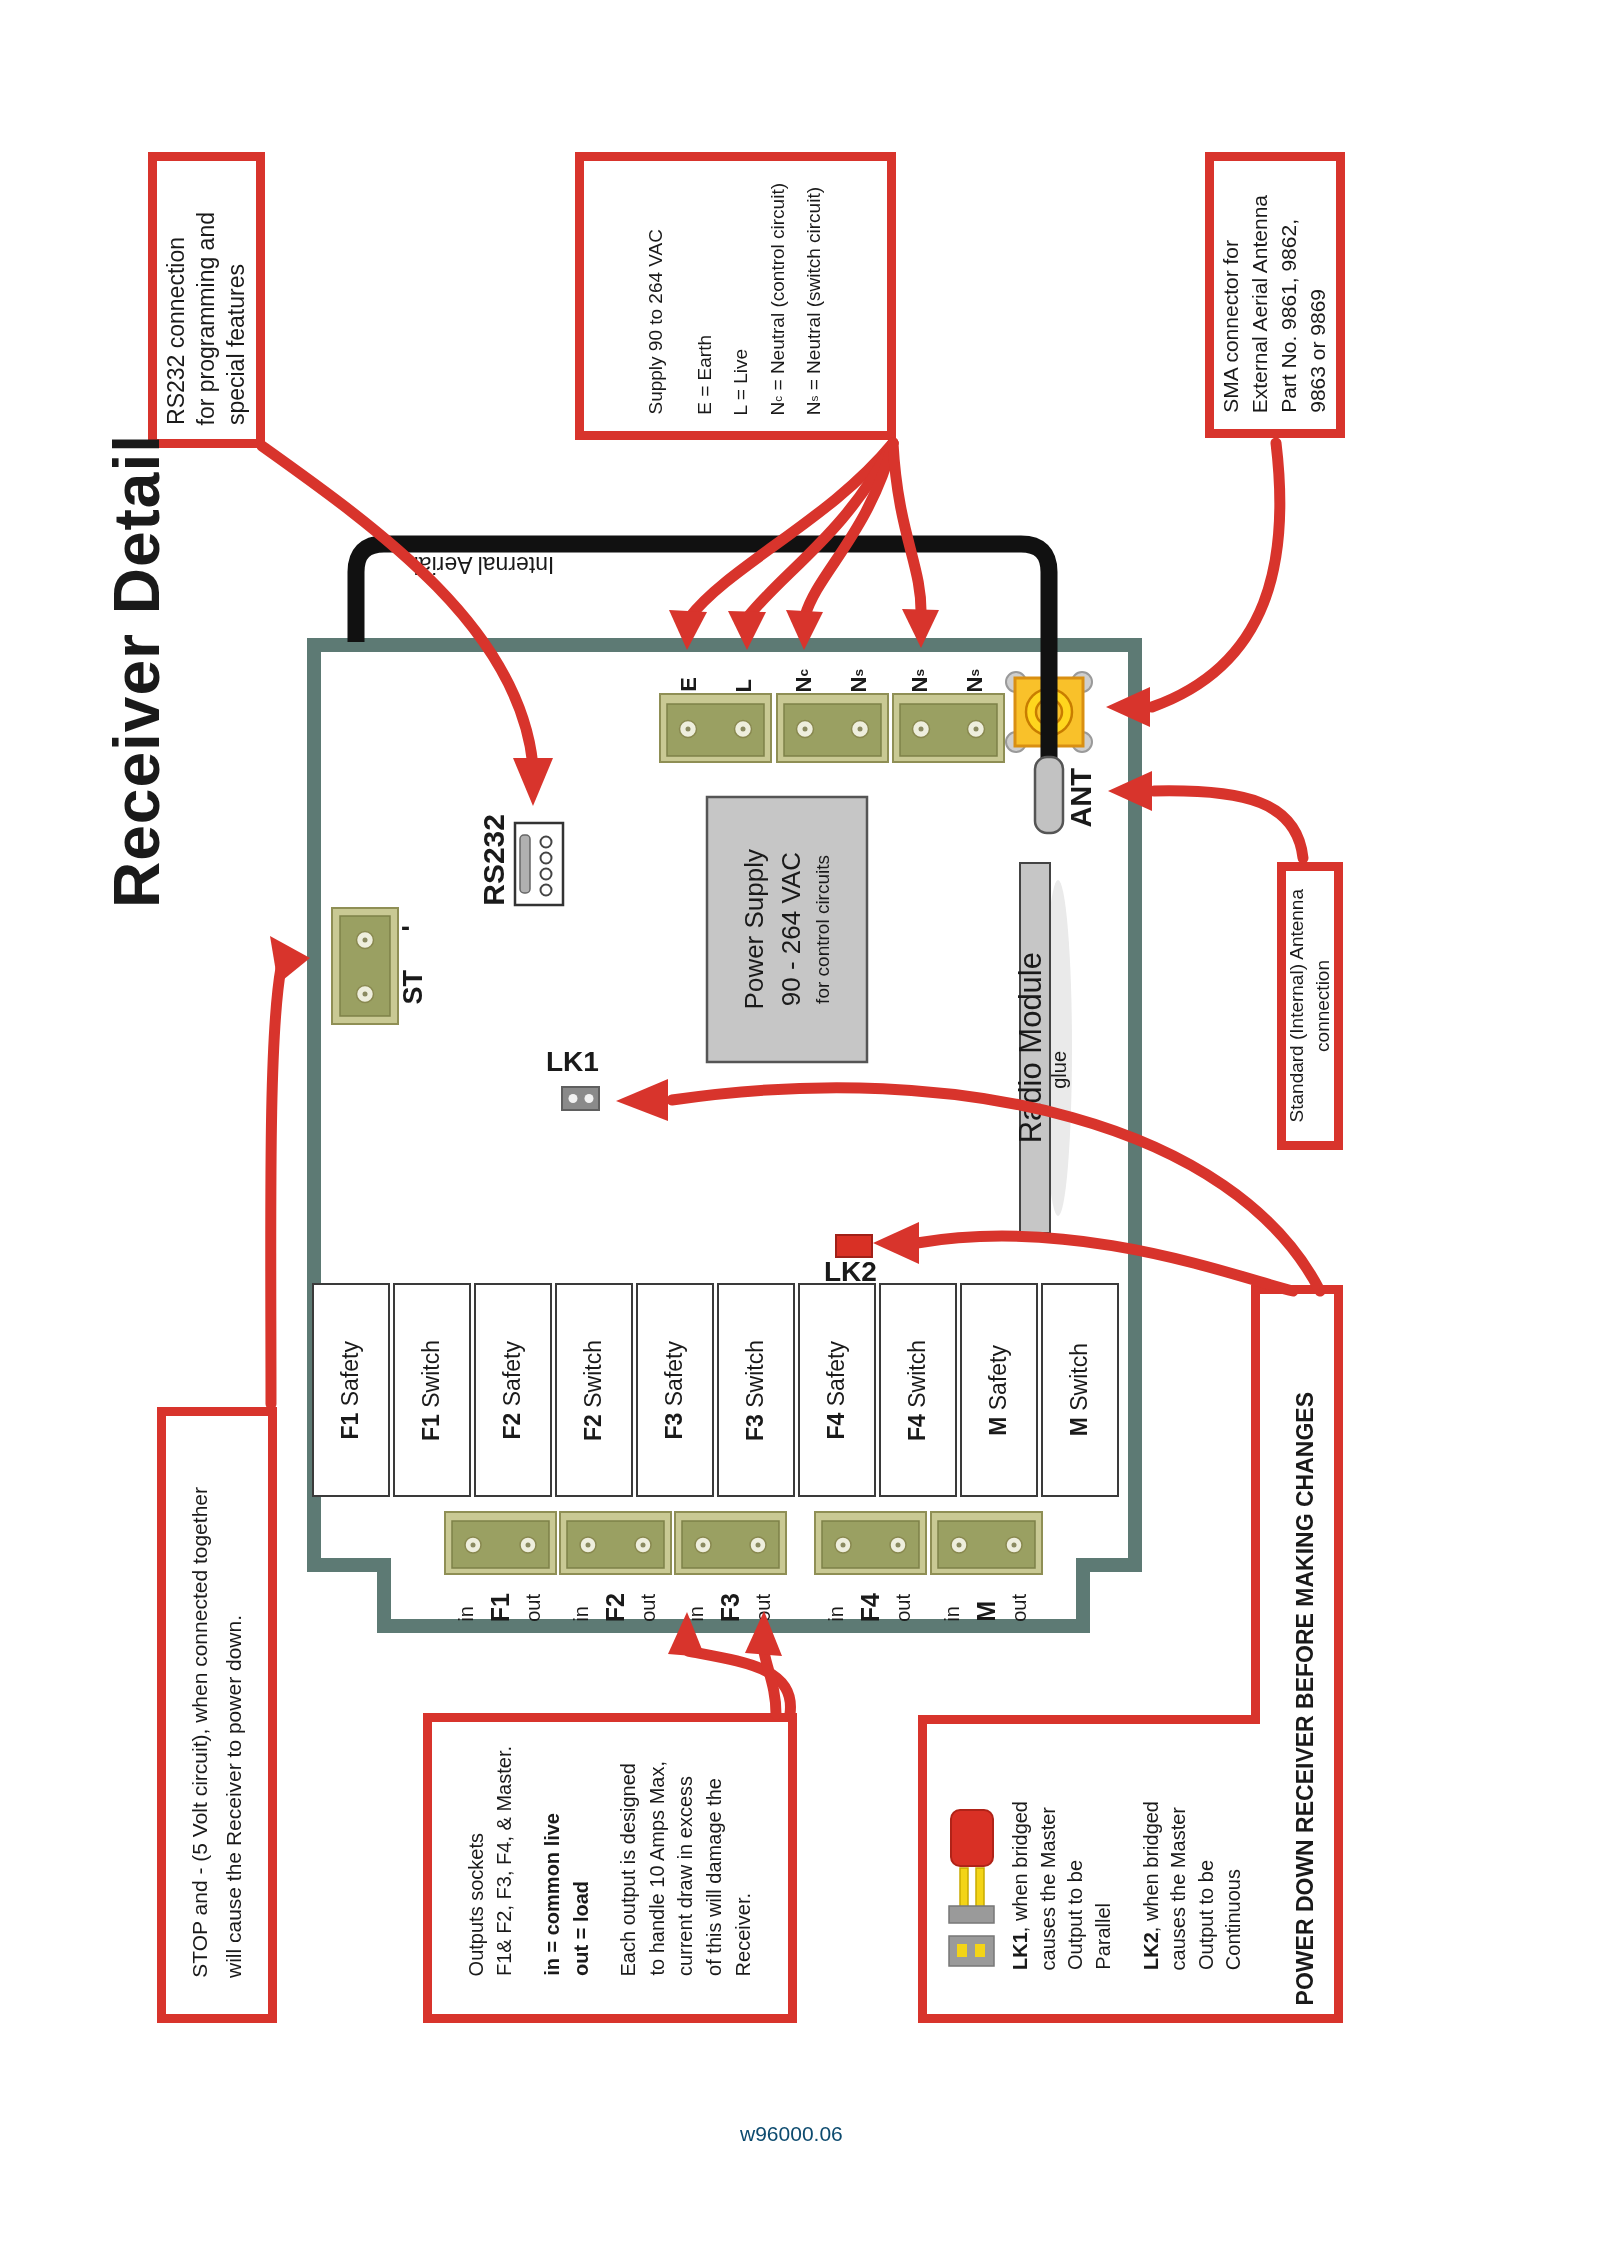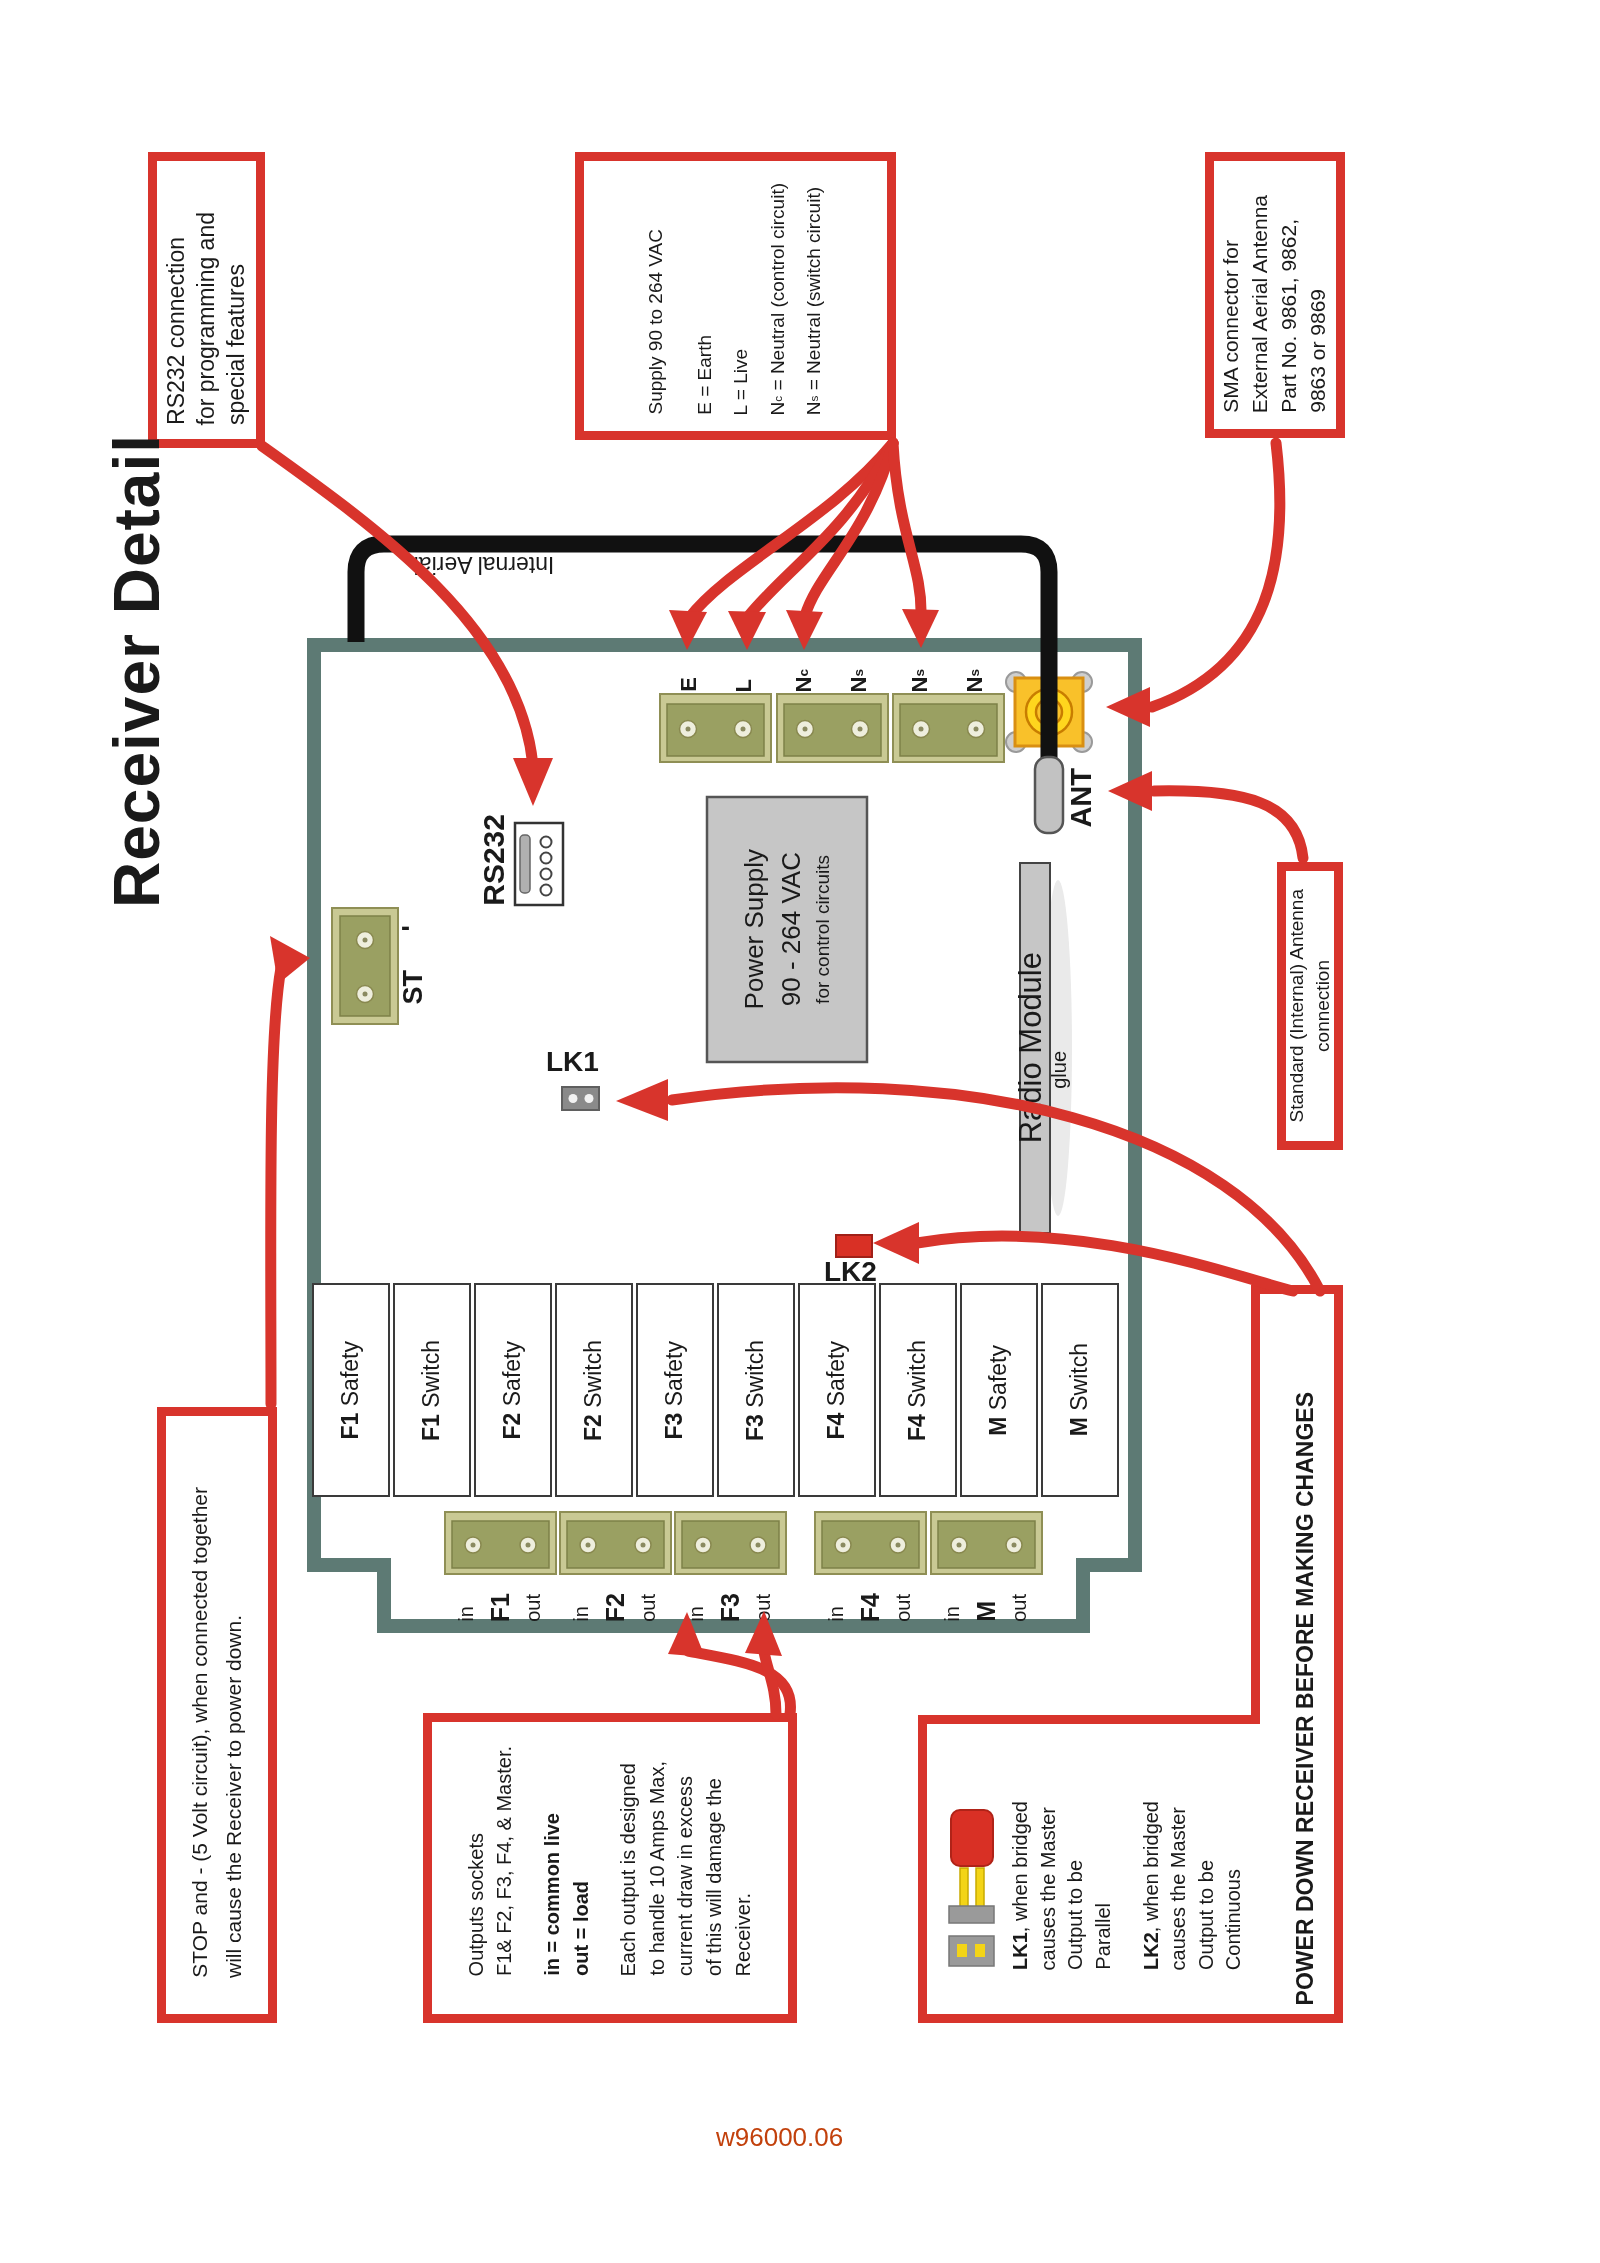--- a/index.html
+++ b/index.html
@@ -22,21 +22,21 @@
   .tlabel{position:absolute;top:644px;height:48px;display:flex;align-items:flex-end;
           font-weight:bold;font-size:22px;z-index:3;}
   .relay{position:absolute;top:1283px;width:78px;height:214px;background:#fff;border:2px solid #3a3a3a;
          box-sizing:border-box;display:flex;align-items:center;justify-content:center;z-index:2;}
   .relay .vcol{font-size:23px;}
   .sock-labels{position:absolute;top:1576px;height:46px;width:111px;display:flex;
                justify-content:center;align-items:flex-end;gap:7px;z-index:3;}
   .sock-labels .io{font-size:20px;}
   .sock-labels .ch{font-size:25px;font-weight:bold;}
   .hlabel{position:absolute;font-weight:bold;z-index:3;}
-  .footer{position:absolute;left:716px;top:2122px;font-size:26px;color:#c2410c;z-index:3;}
+  .footer{position:absolute;left:740px;top:2122px;font-size:21px;color:#0c4a6e;z-index:3;}
 </style>
 </head>
 <body>
 
 <div class="stage">
 
   <svg class="layer z0" viewBox="0 0 1600 2263">
 
     <path d="M 314,645 H 1135 V 1565 H 1083 V 1626 H 384 V 1565 H 314 Z" fill="#ffffff" stroke="#5d7a74" stroke-width="14"></path>
 

